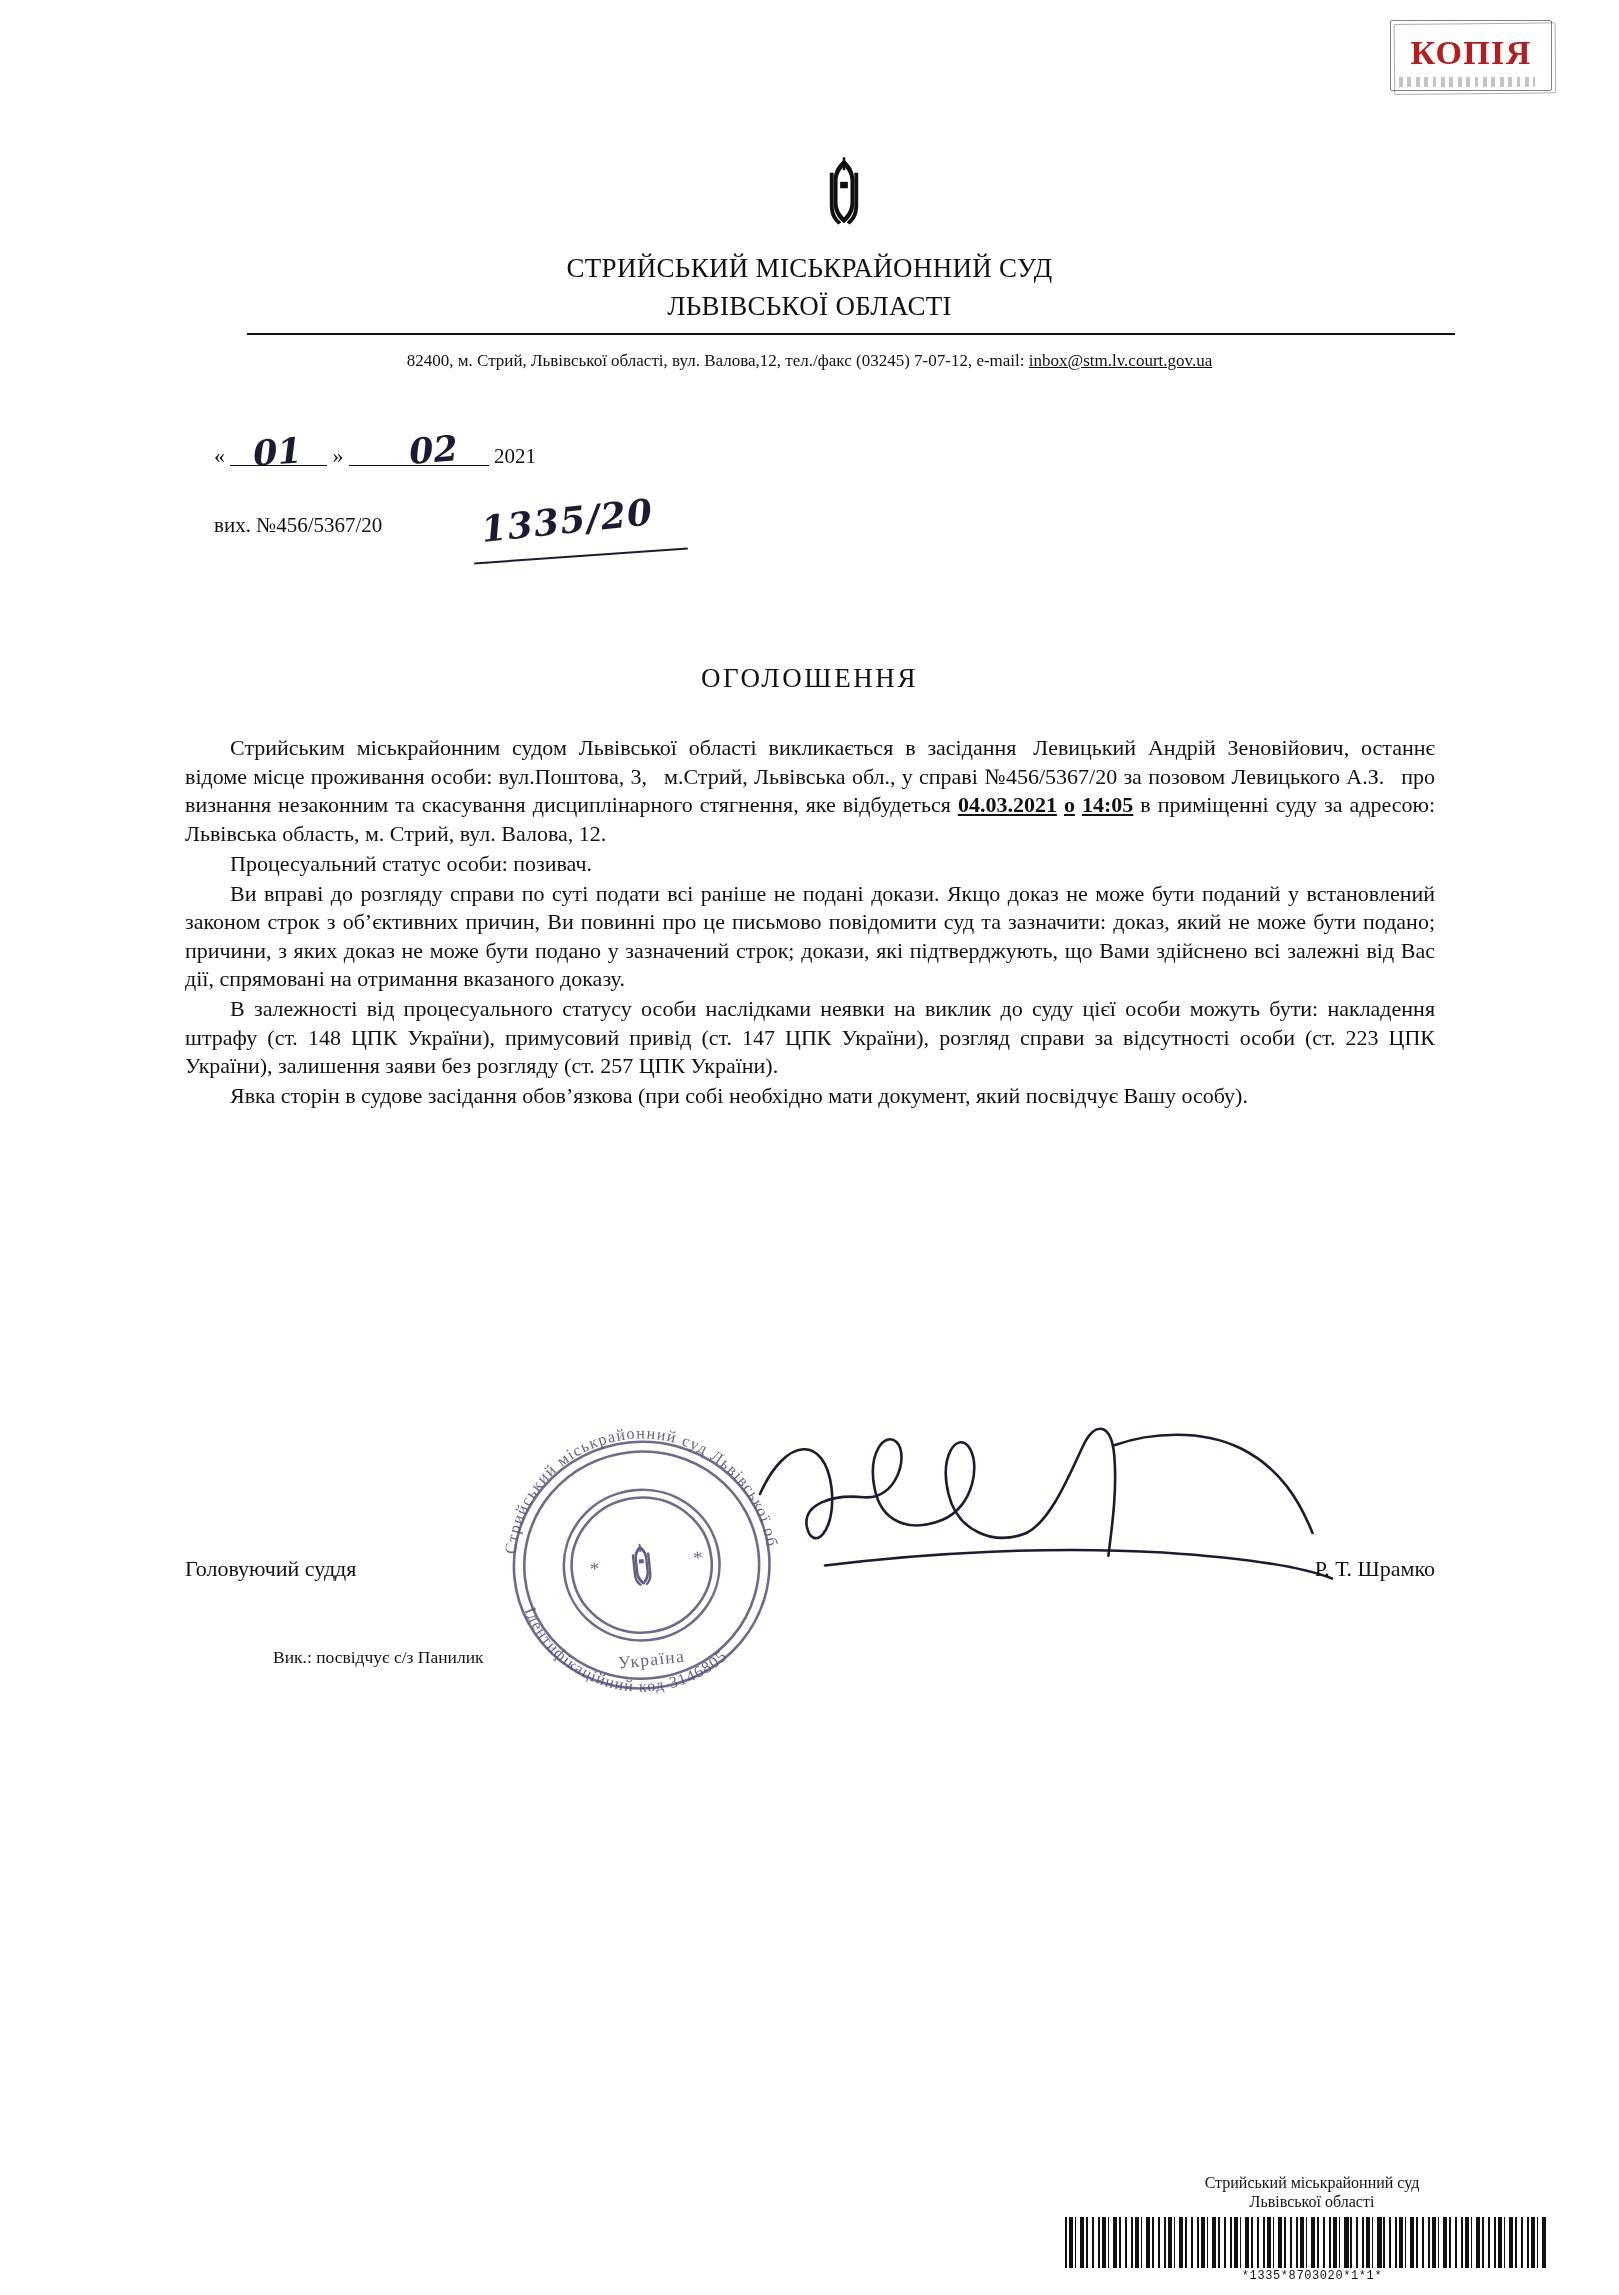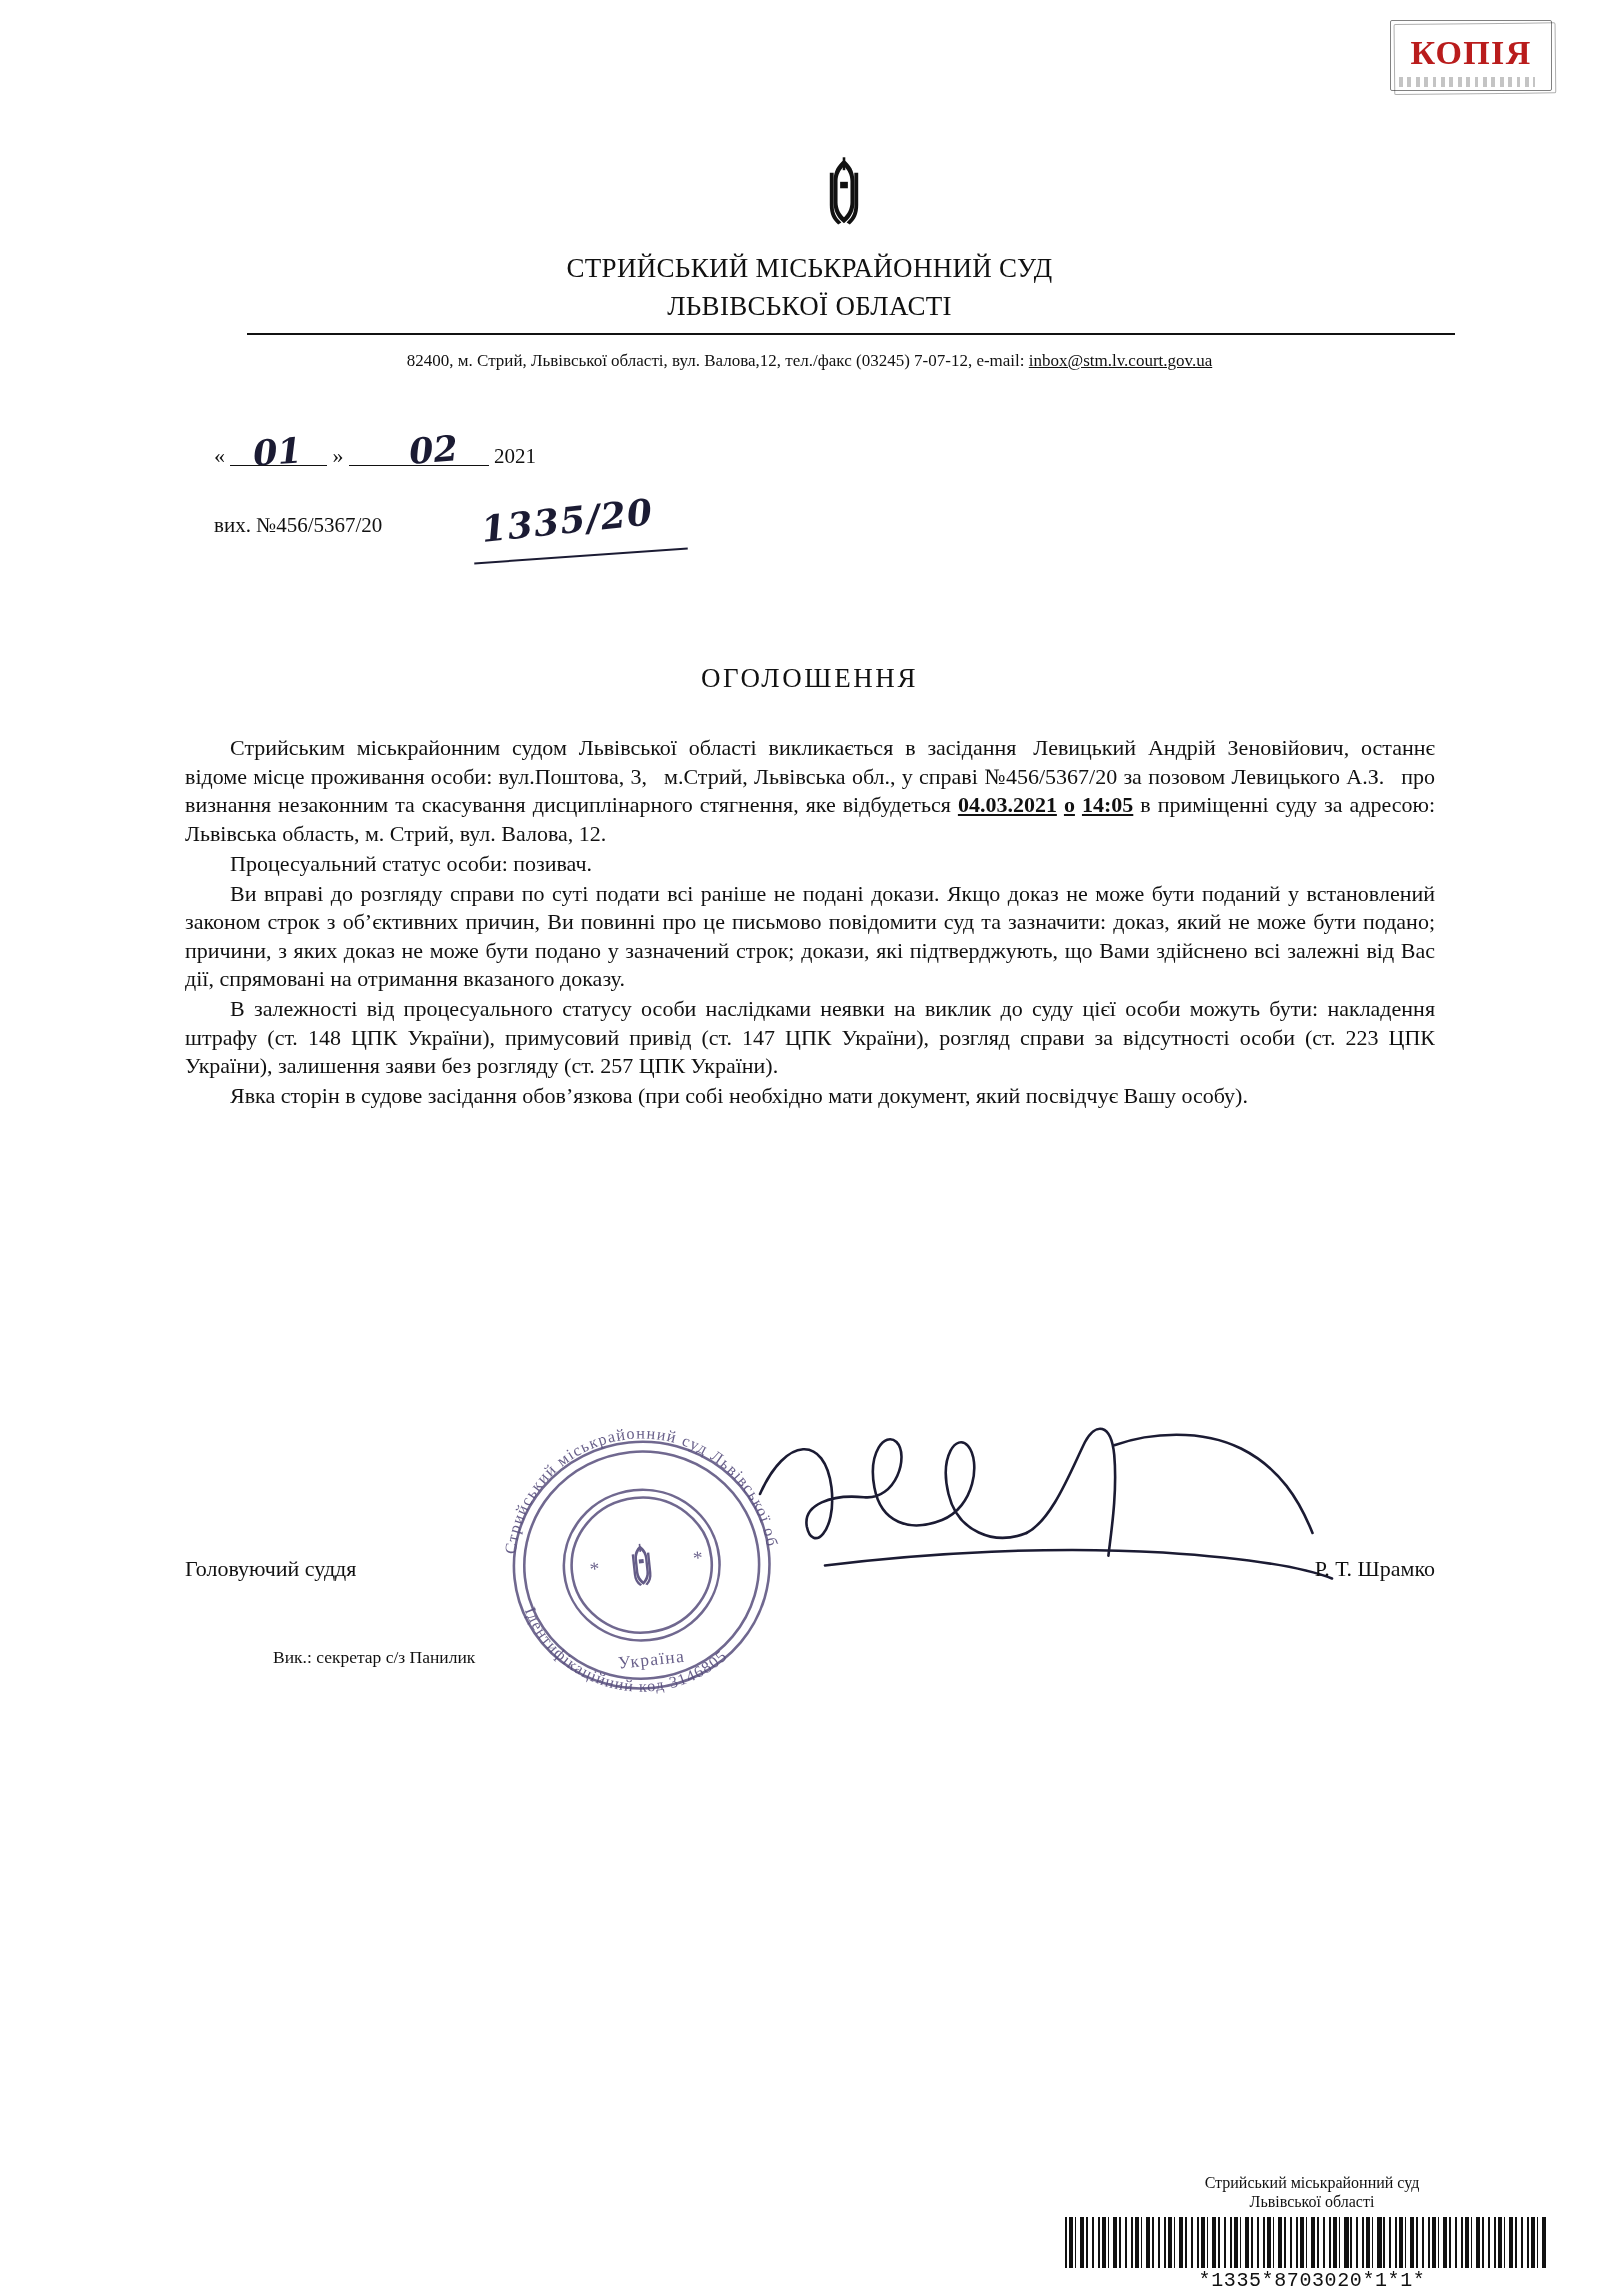--- a/index.html
+++ b/index.html
@@ -255,21 +255,21 @@
     margin-top: 5.2px;
     height: 51px;
     width: 481px;
     background-image: repeating-linear-gradient(90deg,
       #111 0 1.9px, #fff 1.9px 4.5px, #111 4.5px 7.8px, #fff 7.8px 9.7px,
       #111 9.7px 11px, #fff 11px 15px, #111 15px 19.5px, #fff 19.5px 21.4px,
       #111 21.4px 23.4px, #fff 23.4px 27px, #111 27px 29px, #fff 29px 33px);
   }
   .barcode-num {
     font-family: "Liberation Mono", monospace;
-    font-size: 20px;
+    font-size: 12px;
     margin-top: 1px;
     letter-spacing: 0.6px;
   }
 </style>
 </head>
 <body>
 
 <div class="page">
 
   <div class="kopiya-stamp">
@@ -371,21 +371,21 @@
         <path d="M565 45 C 620 25, 700 20, 760 50 C 820 80, 850 130, 870 180"></path>
         <path d="M120 230 C 280 210, 470 200, 640 210 C 760 218, 850 230, 900 250"></path>
       </g>
     </svg>
   </div>
 
   <div class="sig-row">
     <span class="left">Головуючий суддя</span>
     <span class="right">Р. Т. Шрамко</span>
   </div>
-  <div class="executor">Вик.:  секретар с/з Панилик</div>
+  <div class="executor">Вик.:  посвідчує с/з Панилик</div>
 
   <div class="footer">
     <div class="f-l1">Стрийський міськрайонний суд</div>
     <div class="f-l2">Львівської області</div>
     <div class="barcode"></div>
     <div class="barcode-num">*1335*8703020*1*1*</div>
   </div>
 
 </div>
 

